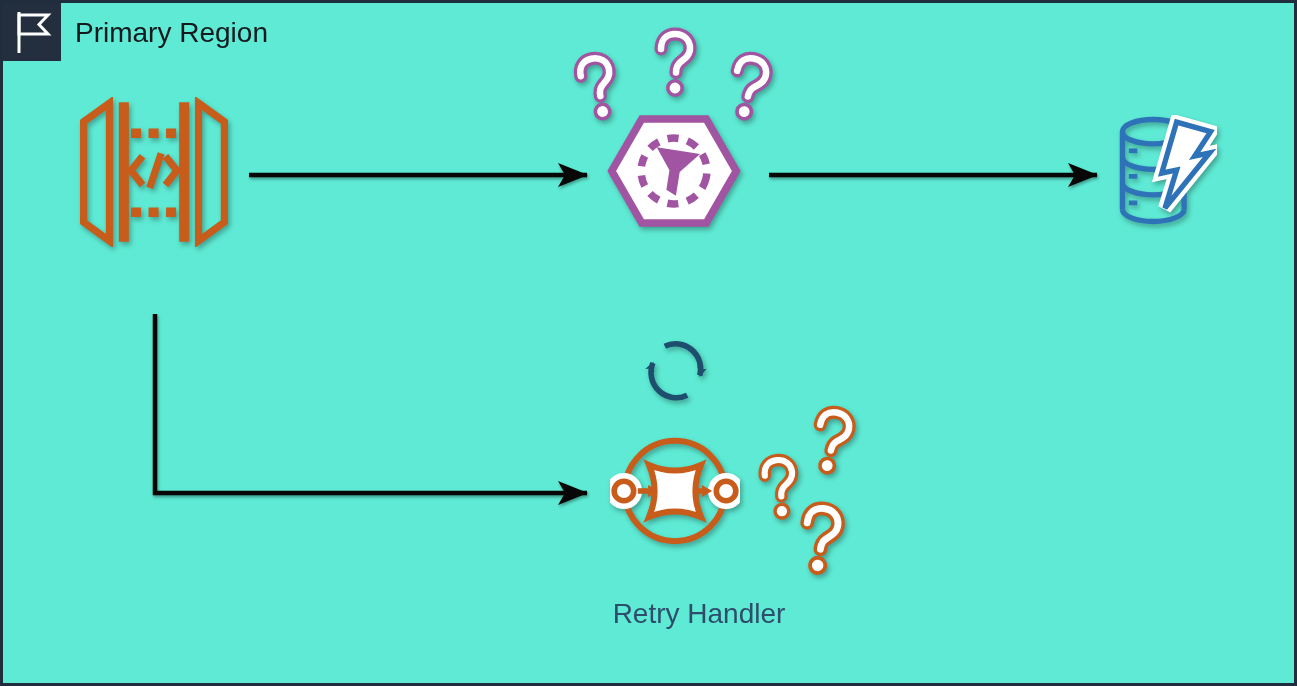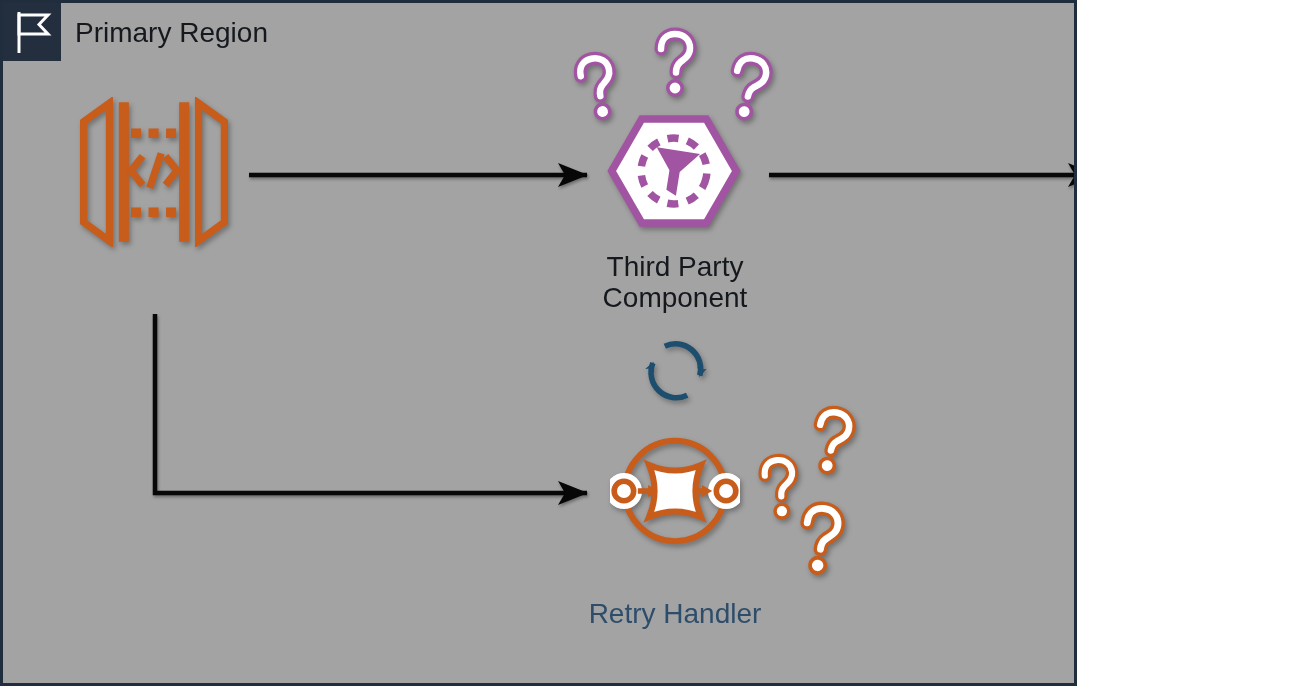--- a/index.html
+++ b/index.html
@@ -1,18 +1,18 @@
 <!DOCTYPE html>
 <html><head>
 <meta charset="utf-8">
 <style>
   * { box-sizing: border-box; }
   html,body { margin:0; padding:0; background:#ffffff; }
   .canvas {
-    position:relative; width:1077px; height:686px; background:#a3a3a3;
+    position:relative; width:1297px; height:686px; background:#5eead4;
     border:3px solid #1F2D3D; overflow:hidden;
     font-family:"Liberation Sans", sans-serif;
   }
   .badge {
     position:absolute; left:0; top:0; width:58px; height:58px;
     background:#232F3E;
   }
   .title {
     position:absolute; left:72px; top:14px; font-size:28px; color:#15191E;
     white-space:nowrap;
@@ -92,21 +92,20 @@
       <polygon points="4,52 30,7 86,7 112,52 86,97 30,97" fill="#ffffff" stroke="#A154A1" stroke-width="6.5" stroke-linejoin="miter"></polygon>
       <circle cx="58" cy="52" r="28.5" fill="none" stroke="#A154A1" stroke-width="6.5" stroke-dasharray="9.5 8" transform="rotate(12 58 52)"></circle>
       <path d="M40,34 L78,34 L63,52 L63,73 L54,69 L54,52 Z" fill="#A154A1" transform="rotate(9 58 52)"></path>
     </svg>
   </div>
   <svg class="abs shadow qm-purple" style="left:565px;top:22px" width="210" height="112" viewBox="0 0 210 112">
     <use href="#qmark" transform="translate(8,30) rotate(-12 22 35)"></use>
     <use href="#qmark" transform="translate(85,6)"></use>
     <use href="#qmark" transform="translate(158,30) rotate(10 22 35)"></use>
   </svg>
-  <div class="node-label" style="left:577px;top:248px;width:190px">Third Party Component</div>
 
   <div class="abs" style="left:1112px;top:112px">
     <svg class="shadow" width="102" height="112" viewBox="0 0 96 104">
       <g stroke="#2E72B8" fill="none" stroke-width="5">
         <ellipse cx="36" cy="15" rx="29" ry="11.5"></ellipse>
         <line x1="7" y1="15" x2="7" y2="88"></line>
         <line x1="65" y1="15" x2="65" y2="88"></line>
         <path d="M7,39 A29,11.5 0 0 0 65,39"></path>
         <path d="M7,63 A29,11.5 0 0 0 65,63"></path>
         <path d="M7,88 A29,11.5 0 0 0 65,88"></path>
@@ -143,15 +142,15 @@
       <line x1="88" y1="66" x2="99" y2="66" stroke="#C75C1B" stroke-width="6"></line>
       <path d="M99,59.5 L110,66 L99,72.5 Z" fill="#C75C1B"></path>
       <path d="M42,38 Q70,50 98,38 Q86,66 98,94 Q70,82 42,94 Q54,66 42,38 Z" fill="#ffffff" stroke="#C75C1B" stroke-width="6.5" stroke-linejoin="miter"></path>
     </svg>
   </div>
   <svg class="abs shadow qm-orange" style="left:748px;top:398px" width="118" height="192" viewBox="0 0 118 192">
     <use href="#qmark" transform="translate(58,8) rotate(10 22 35)"></use>
     <use href="#qmark" transform="translate(8,56) rotate(-6 22 35) scale(0.95)"></use>
     <use href="#qmark" transform="translate(46,104) rotate(6 22 35) scale(1.06)"></use>
   </svg>
-  <div class="node-label label-blue" style="left:577px;top:595px;width:190px">Retry Handler</div>
+  <div class="node-label label-blue" style="left:601px;top:595px;width:190px">Retry Handler</div>
 
 </div>
 
 </body></html>

